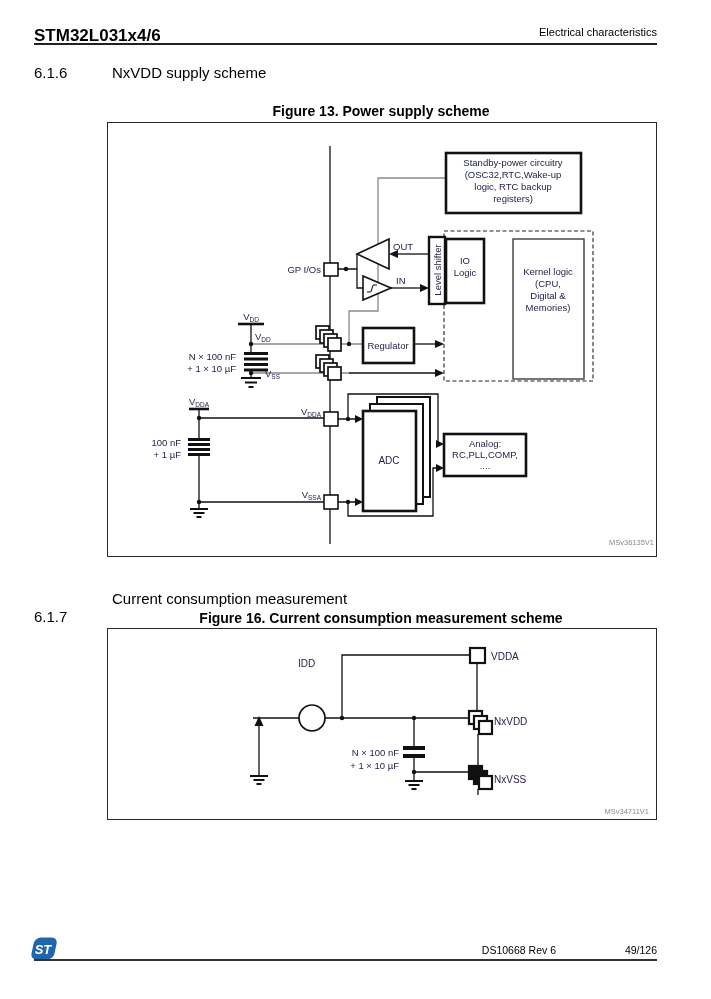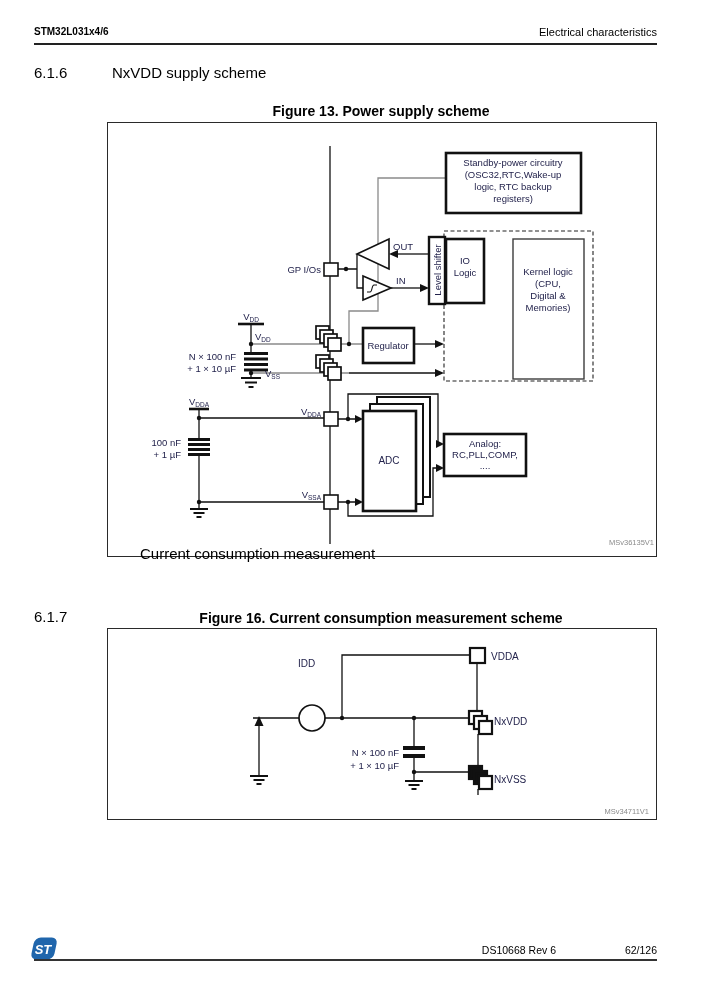--- a/index.html
+++ b/index.html
@@ -1,19 +1,19 @@
 <!DOCTYPE html>
 <html><head>
 <meta charset="utf-8">
 <style>
   html,body{margin:0;padding:0;background:#e8e8e8;}
   #page{position:relative;width:711px;height:999px;background:#ffffff;
         font-family:"Liberation Sans",sans-serif;color:#000;overflow:hidden;}
   .abs{position:absolute;}
-  .hdr-left{left:34px;top:26px;font-size:10px;font-weight:bold;}
+  .hdr-left{left:34px;top:26px;font-size:17px;font-weight:bold;}
   .hdr-right{left:357px;top:26px;width:300px;text-align:right;font-size:11px;font-weight:normal;}
   .hdr-rule{left:34px;top:43px;width:623px;height:2px;background:#222;}
   .section{font-size:15px;font-weight:normal;}
   .sec-num{left:34px;}
   .sec-title{left:112px;}
   .fig-caption{left:107px;width:548px;text-align:center;font-size:14px;font-weight:bold;}
   .fig-frame{border:1.4px solid #2a2a2a;background:#fff;}
   svg text{font-family:"Liberation Sans",sans-serif;}
   .dt{fill:#23234c;font-size:9.5px;}
   .dt10{fill:#23234c;font-size:10px;}
@@ -179,21 +179,21 @@
 
       <text class="dt" x="377" y="324" text-anchor="middle">Analog:</text>
       <text class="dt" x="377" y="335" text-anchor="middle">RC,PLL,COMP,</text>
       <text class="dt" x="377" y="346" text-anchor="middle">....</text>
 
       <text class="wm" x="546" y="422" text-anchor="end">MSv36135V1</text>
     </svg>
   </div>
 
   <div class="abs section sec-num" style="top:572px;margin-top:36px;">6.1.7</div>
-  <div class="abs section sec-title" style="top:545px;margin-left:28px;">Current consumption measurement</div>
+  <div class="abs section sec-title" style="top:590px;">Current consumption measurement</div>
 
   <div class="abs fig-caption" style="top:610px;">Figure 16. Current consumption measurement scheme</div>
 
   <div class="abs fig-frame" style="left:107px;top:628px;width:548px;height:190px;">
     <svg width="548" height="190" viewBox="0 0 548 190">
 
       <g stroke="#111" stroke-width="1.3" fill="none">
         <path d="M145,89 H191"></path>
         <path d="M217,89 H361"></path>
         <path d="M234,89 V26 H362"></path>
@@ -253,15 +253,15 @@
   <div class="abs" style="left:30px;top:937px;width:28px;height:34px;">
     <svg width="28" height="23" viewBox="0 0 28 23">
       <g transform="skewX(-12) translate(5,0)">
         <rect x="0" y="0.5" width="23" height="22" rx="6" fill="#2066ac"></rect>
       </g>
       <text x="13" y="17" text-anchor="middle" font-size="13" font-style="italic" font-weight="bold" fill="#fff">ST</text>
     </svg>
   </div>
   <div class="abs ftr-rule"></div>
   <div class="abs ftr-doc">DS10668 Rev 6</div>
-  <div class="abs ftr-page">62/126</div>
+  <div class="abs ftr-page">49/126</div>
 
 </div>
 
 </body></html>

